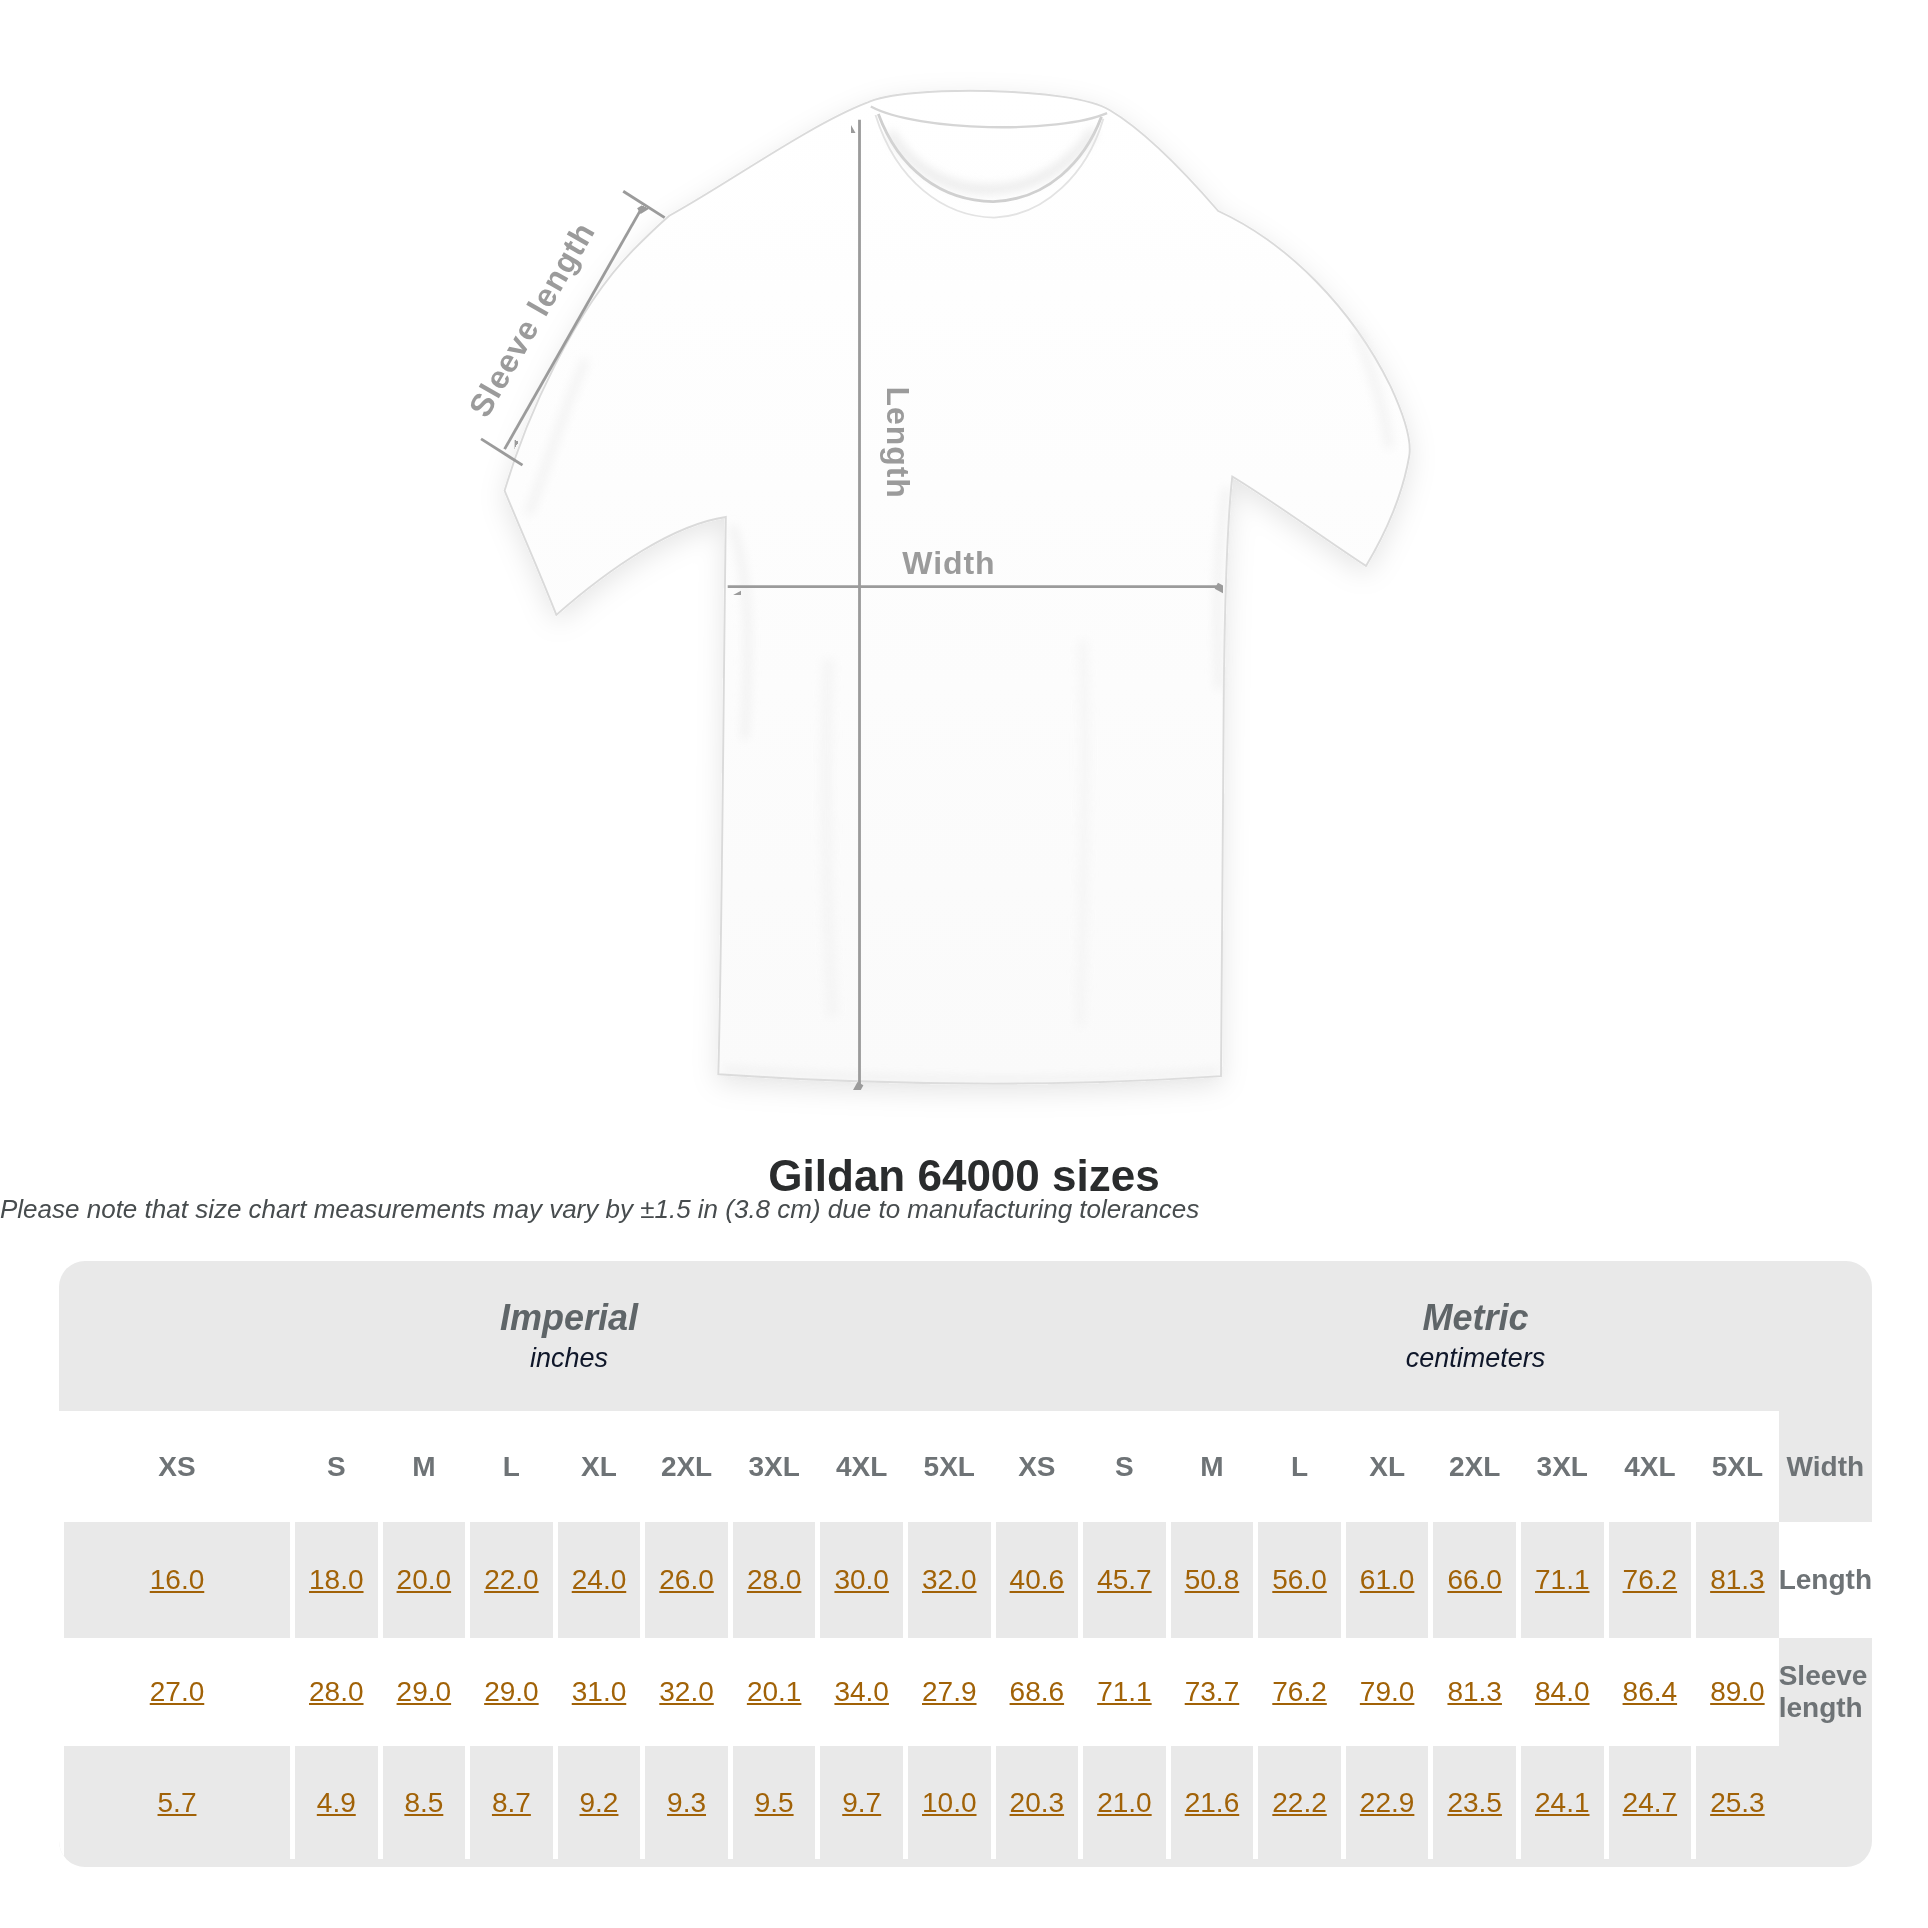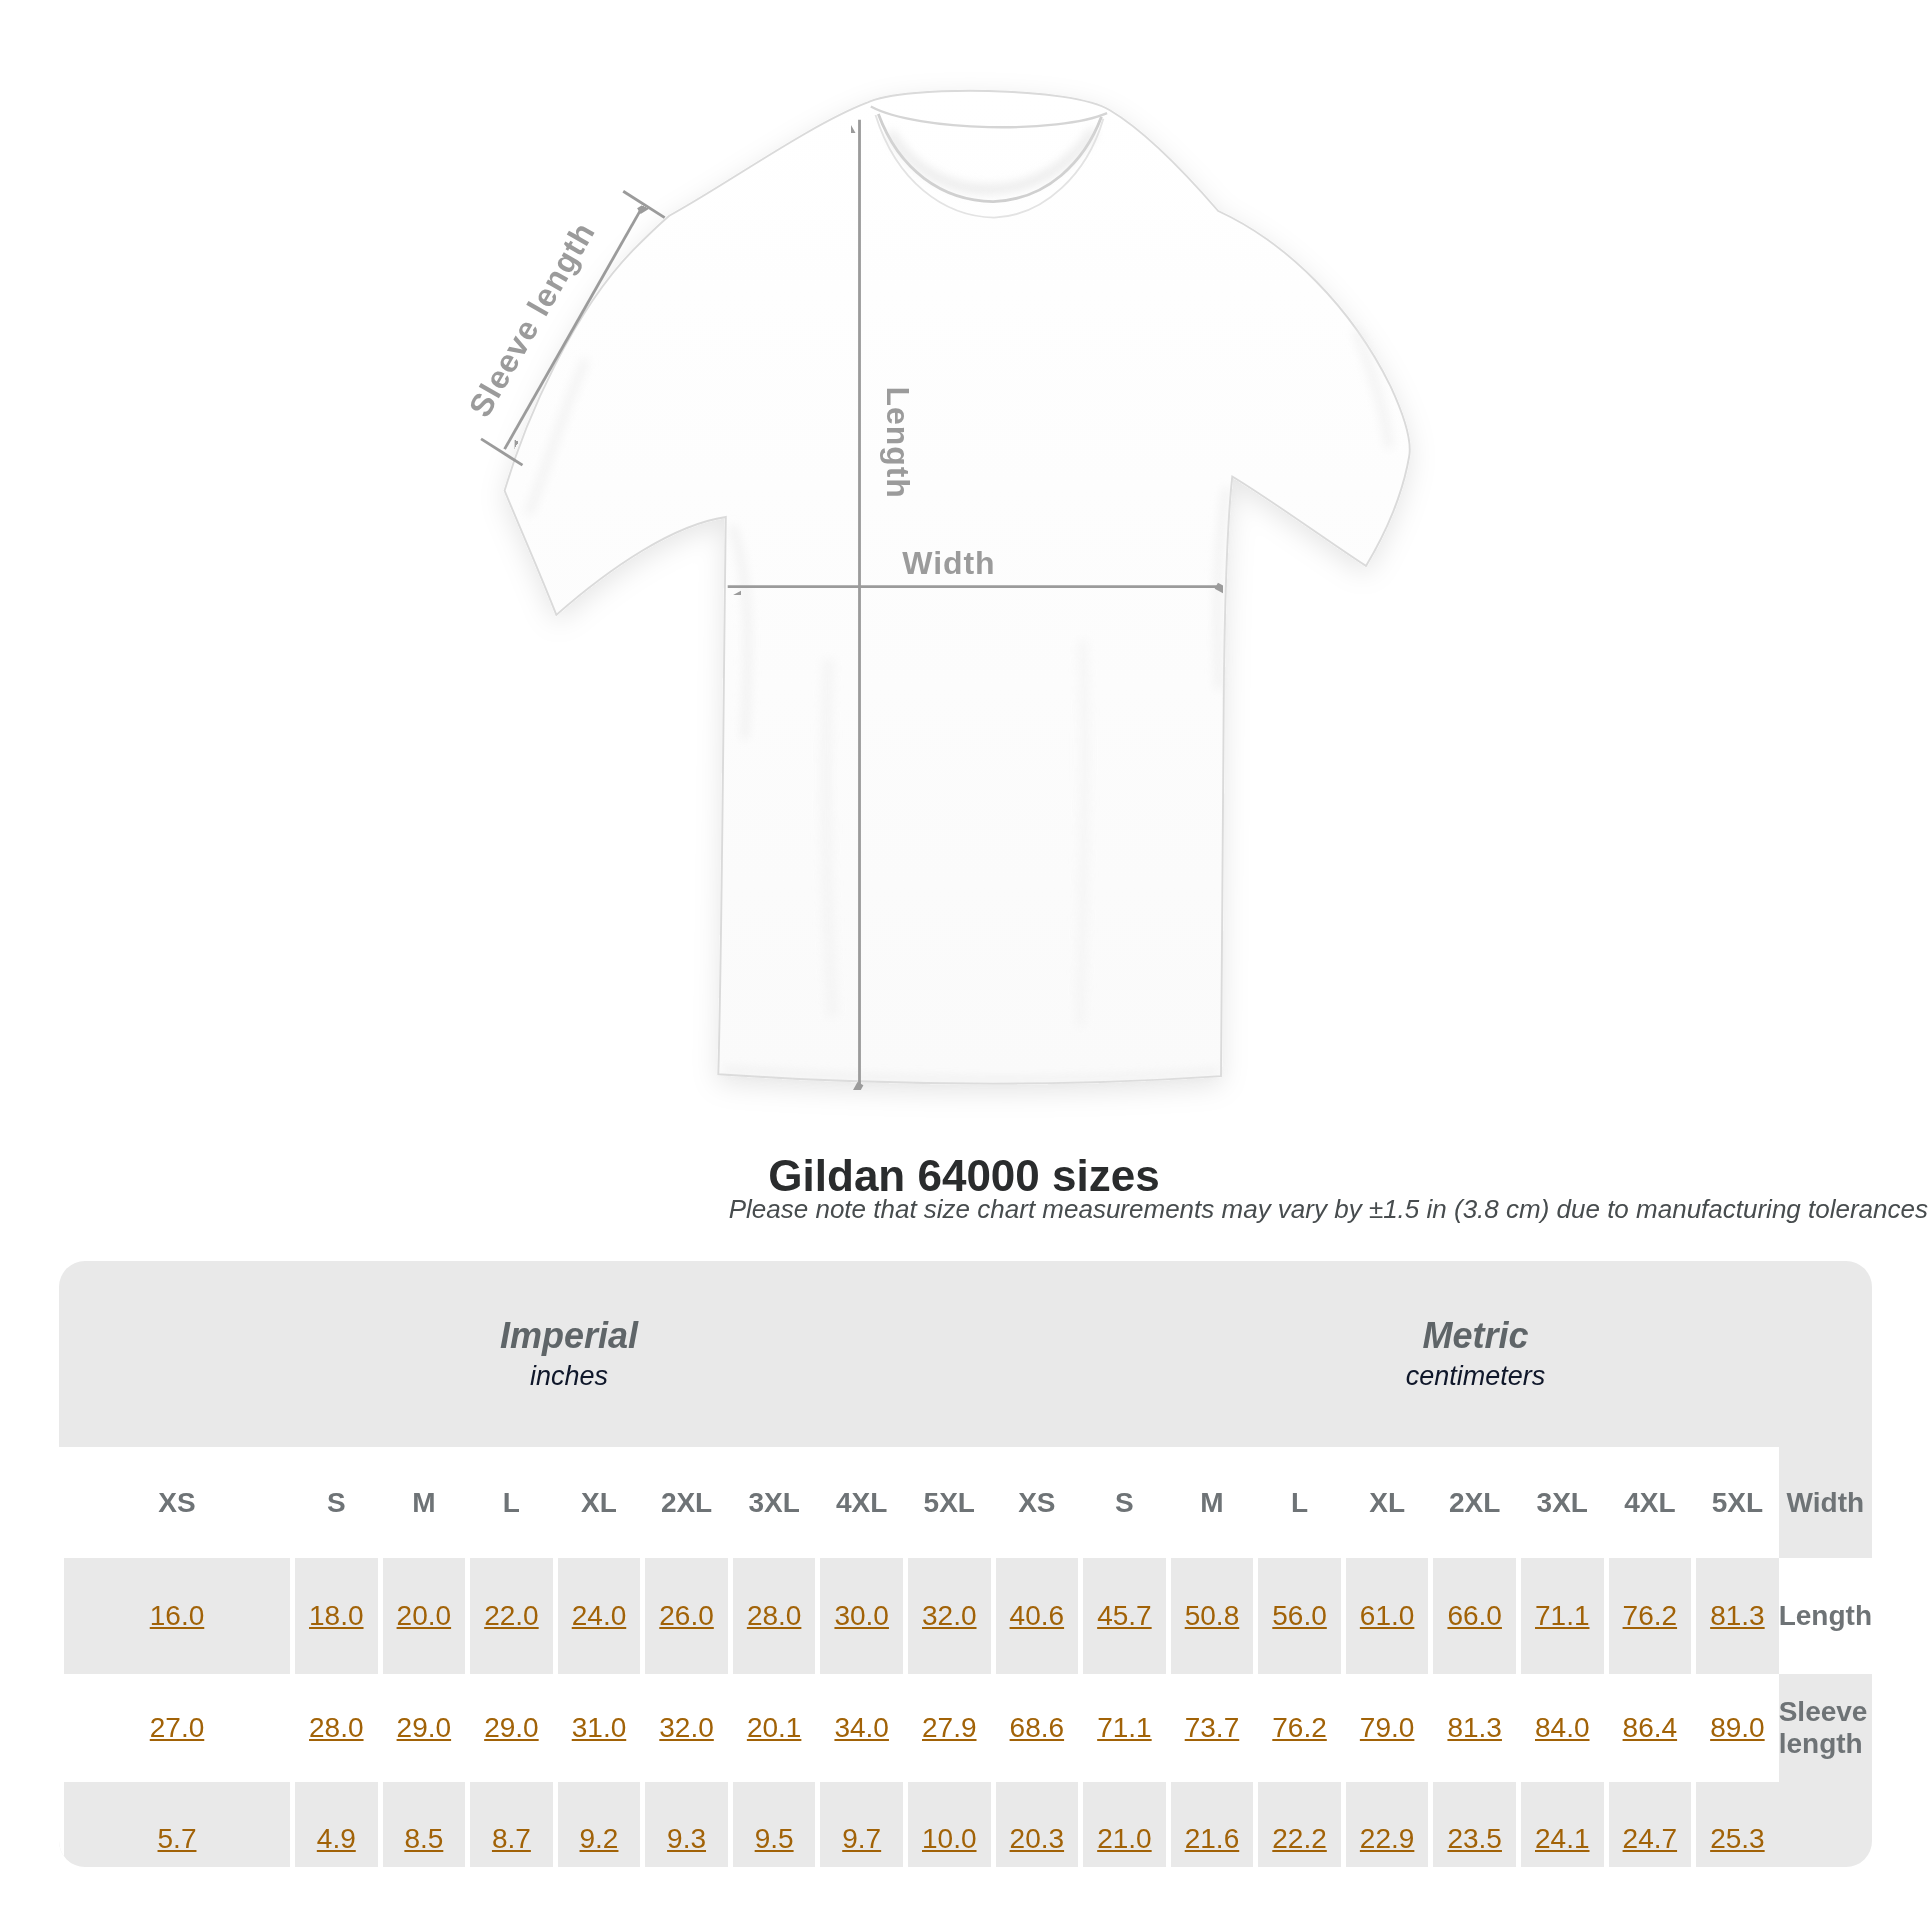--- a/index.html
+++ b/index.html
@@ -9,29 +9,29 @@
   }
   
   #shirt-svg{position:absolute;left:0;top:0;}
   .measure-label{font-family:"Liberation Sans", sans-serif;font-weight:700;font-size:34px;fill:#9b9b9b;letter-spacing:1px;}
   
   .page-title{
     position:absolute;left:0;top:1151px;width:1928px;text-align:center;
     font-size:44px;font-weight:700;color:#2a2c2d;line-height:49px;
   }
   .page-subtitle{
-    position:absolute;left:0;top:1194px;width:1928px;text-align:right;
+    position:absolute;left:0;top:1194px;width:1928px;text-align:left;
     font-size:26px;font-style:italic;color:#474c4e;line-height:30px;
   }
   
   .size-table{
     position:absolute;left:59px;top:1261px;width:1813px;height:606px;
     background:#e9e9e9;border-radius:26px;overflow:hidden;
   }
-  .group-header{display:flex;height:186px;}
+  .group-header{display:flex;height:150px;}
   .group-cell{display:flex;flex-direction:column;align-items:center;justify-content:center;gap:5.6px;}
   .group-cell.imperial{width:1020px;}
   .group-cell.metric{flex:1;}
   .group-title{font-size:36px;font-weight:700;font-style:italic;color:#5f6568;line-height:38px;}
   .group-sub{font-size:27px;font-style:italic;color:#0f172a;line-height:30px;}
   .size-grid{
     display:grid;width:1813px;
     grid-template-columns:231px repeat(18,1fr);
     grid-template-rows:111px 116px 108px 113px;
   }

